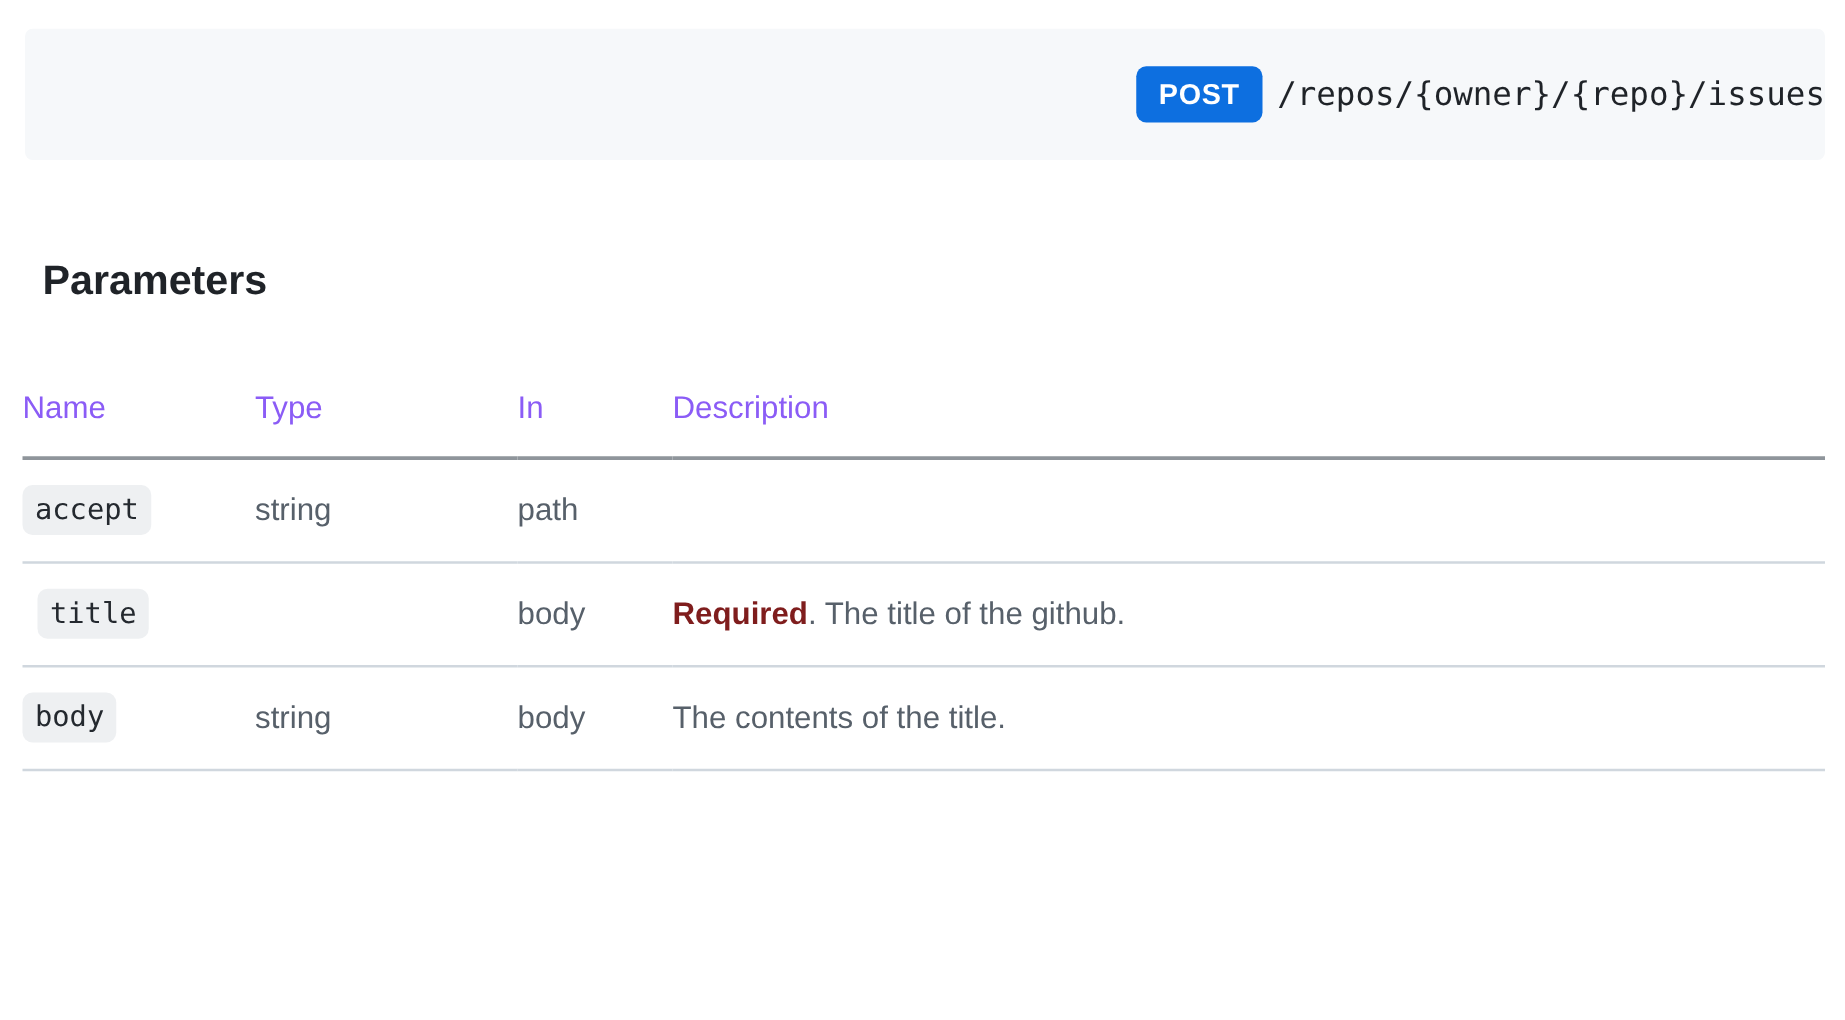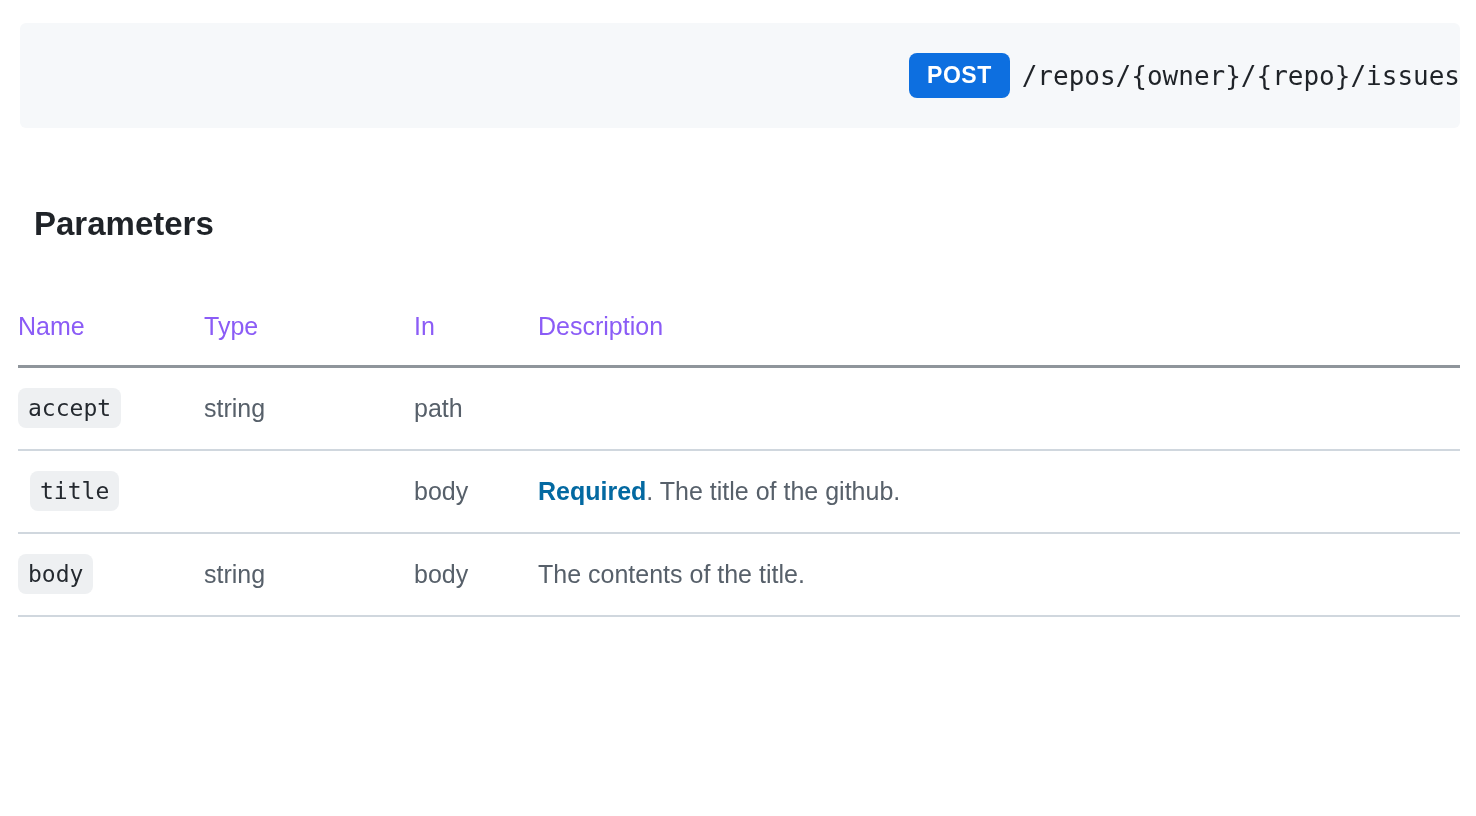--- a/index.html
+++ b/index.html
@@ -86,21 +86,21 @@
     line-height: 28px;
     color: #24292f;
     background: #eef0f2;
     padding: 6px 10px;
     border-radius: 8px;
     white-space: nowrap;
   }
   td.desc-cell .chip { margin: 0 3px; }
   td.desc-cell strong {
     font-weight: 700;
-    color: #0369a1;
+    color: #7f1d1d;
   }
 </style>
 </head>
 <body>
 
 <div class="endpoint-header" style="background: rgb(246, 248, 250);">
   <span class="method-badge" style="background: rgb(13, 111, 224);">POST</span>
   <span class="endpoint-path">/repos/{owner}/{repo}/issues</span>
 </div>
 

